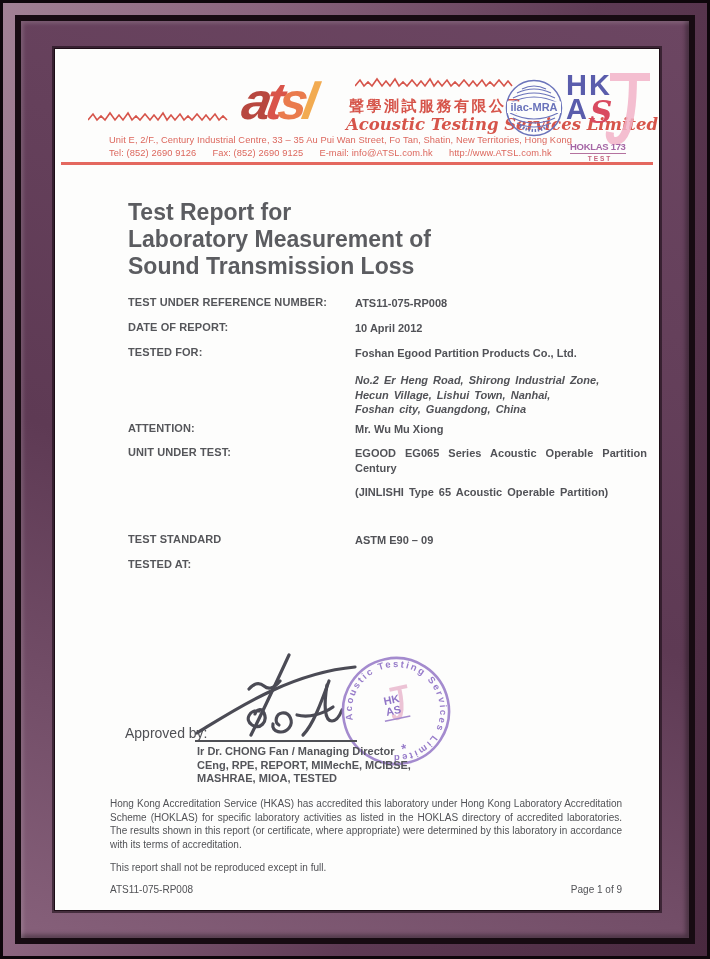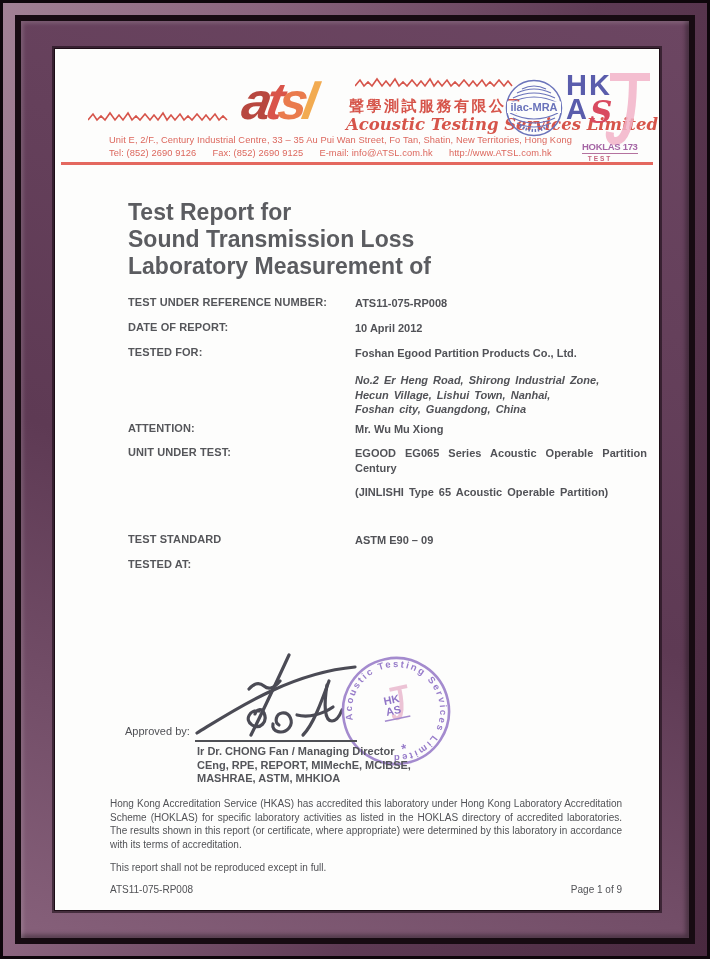--- a/index.html
+++ b/index.html
@@ -36,21 +36,21 @@
   .hoklas{font-size:9.5px;font-weight:700;color:#a566a5;letter-spacing:-.3px;
     border-bottom:1.5px solid #b4729f;padding-bottom:1px;white-space:nowrap;}
   .hkas-test{font-size:6.5px;font-weight:700;color:#c4647e;letter-spacing:2px;text-align:center;}
 
   
   .title{font-size:23px;font-weight:700;color:#5b5c60;line-height:27px;}
   .flabel{font-size:11px;font-weight:700;color:#55565a;letter-spacing:.1px;}
   .fvalue{font-size:11px;font-weight:700;color:#515257;line-height:14.5px;}
   .ml{white-space:pre-line;}
   .just{width:292px;text-align:justify;word-spacing:2px;}
-  .approved{font-size:11px;font-weight:400;color:#4f5055;}
+  .approved{font-size:14px;font-weight:400;color:#4f5055;}
   .name-block{font-size:11px;font-weight:600;color:#54555a;line-height:13.5px;}
   .sig-line{height:1.6px;background:#4f5055;}
   .foot{font-size:10px;color:#515256;line-height:13.5px;text-align:justify;}
   .foot-row{display:flex;justify-content:space-between;font-size:10px;color:#515256;}
 </style>
 </head>
 <body>
 
 <div class="stage">
   <div class="frame-band-outer"></div>
@@ -84,30 +84,30 @@
       <text x="30" y="33" text-anchor="middle" font-size="11" font-weight="bold" fill="#6a73ba" font-family="Liberation Sans, sans-serif">ilac-MRA</text>
     </svg>
 
     <div class="abs" style="left:511px;top:24px;width:92px;height:104px;">
       <svg class="abs" style="left:30px;top:0;" width="62" height="80" viewBox="0 0 62 80">
         <path d="M14 4 h40 m-17 0 c0 20 -2 46 -9 58 c-5 9 -16 8 -14 -3" fill="none" stroke="#f2b3c8" stroke-width="8" opacity="0.85"></path>
       </svg>
       <div class="abs hkas-letters" style="left:0;top:0;">HK</div>
       <div class="abs hkas-letters" style="left:0;top:24px;">A</div>
       <div class="abs hkas-s" style="left:24px;top:24px;">S</div>
-      <div class="abs hoklas" style="left:16px;top:68px;text-align:right;">HOKLAS 173</div>
+      <div class="abs hoklas" style="left:4px;top:68px;text-align:right;">HOKLAS 173</div>
       <div class="abs hkas-test" style="left:6px;top:82px;width:56px;">TEST</div>
     </div>
 
     <div class="abs hrule" style="left:6px;top:113px;right:6px;"></div>
 
     <div class="abs title" style="left:73px;top:150px;">
       <div>Test Report for</div>
+      <div>Laboratory Measurement of</div>
       <div>Sound Transmission Loss</div>
-      <div>Laboratory Measurement of</div>
     </div>
 
     <div class="abs flabel" style="left:73px;top:247px;">TEST UNDER REFERENCE NUMBER:</div>
     <div class="abs fvalue" style="left:300px;top:247px;">ATS11-075-RP008</div>
 
     <div class="abs flabel" style="left:73px;top:272px;">DATE OF REPORT:</div>
     <div class="abs fvalue" style="left:300px;top:272px;">10 April 2012</div>
 
     <div class="abs flabel" style="left:73px;top:297px;">TESTED FOR:</div>
     <div class="abs fvalue" style="left:300px;top:297px;">Foshan Egood Partition Products Co., Ltd.</div>
@@ -153,21 +153,21 @@
         <rect x="47" y="67" width="26" height="1.6" fill="#9b7fca"></rect>
         <text x="60" y="103" text-anchor="middle" font-size="13" font-weight="bold" fill="#8d6fc5" font-family="Liberation Sans, sans-serif">*</text>
       </g>
     </svg>
 
     <div class="abs approved" style="left:70px;top:676px;">Approved by:</div>
     <div class="abs sig-line" style="left:140px;top:691px;width:162px;"></div>
     <div class="abs name-block" style="left:142px;top:696px;">
       <div>Ir Dr. CHONG Fan / Managing Director</div>
       <div>CEng, RPE, REPORT, MIMechE, MCIBSE,</div>
-      <div>MASHRAE, ASTM, MHKIOA</div>
+      <div>MASHRAE, MIOA, TESTED</div>
     </div>
 
     <div class="abs foot" style="left:55px;top:748px;width:512px;">Hong Kong Accreditation Service (HKAS) has accredited this laboratory under Hong Kong Laboratory Accreditation Scheme (HOKLAS) for specific laboratory activities as listed in the HOKLAS directory of accredited laboratories. The results shown in this report (or certificate, where appropriate) were determined by this laboratory in accordance with its terms of accreditation.</div>
     <div class="abs foot" style="left:55px;top:812px;width:512px;text-align:left;">This report shall not be reproduced except in full.</div>
     <div class="abs foot-row" style="left:55px;top:835px;width:512px;">
       <span>ATS11-075-RP008</span>
       <span>Page 1 of 9</span>
     </div>
 
   </div>

